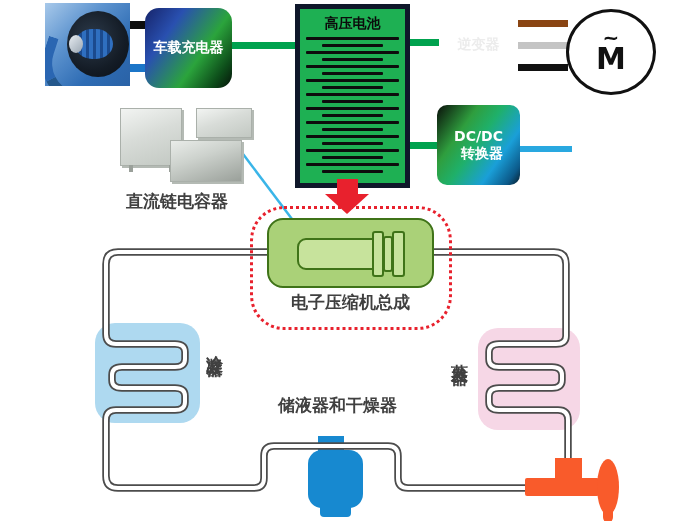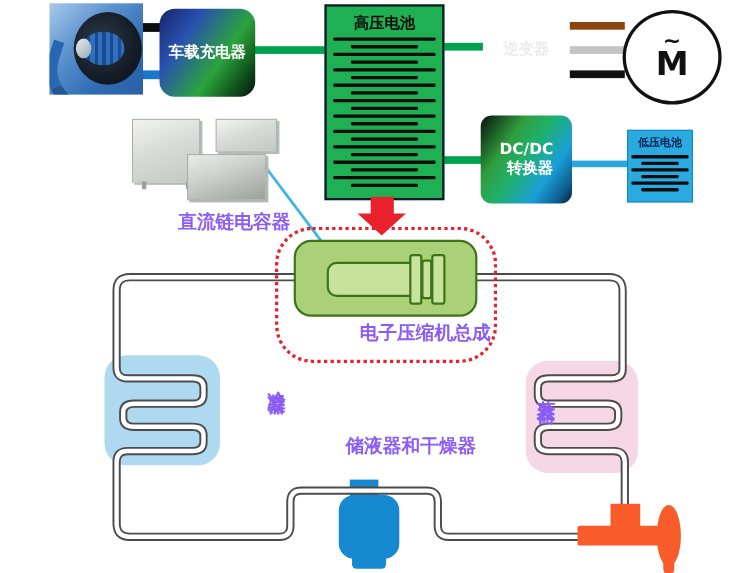--- a/index.html
+++ b/index.html
@@ -24,21 +24,21 @@
   .gradbox{border-radius:14px;color:#fff;font-weight:bold;display:flex;align-items:center;
          justify-content:center;text-align:right;z-index:4;}
   .charger{left:145px;top:8px;width:87px;height:80px;font-size:14px;
          background:linear-gradient(125deg,#16246a 0%,#2950b0 28%,#2ba43c 62%,#0d4d1a 85%,#06130a 100%);}
   .inverter{left:437px;top:5px;width:83px;height:80px;font-size:14px;color:#ececec;
          background:linear-gradient(125deg,#10380f 0%,#2f9e3e 24%,#a85a14 42%,#c97competent0,#c9701e 52%,#cfcfcf 64%,#9a9a9a 72%,#7a4a12 84%,#3a3a3a 100%);}
   .dcdc{left:437px;top:105px;width:83px;height:80px;font-size:14px;line-height:1.25;
          background:linear-gradient(125deg,#0a0f0a 0%,#2f9e3e 30%,#1fb06a 48%,#1a9fd8 72%,#0c5a8a 90%,#081d2a 100%);border-radius:10px;}
 
   .hvbatt{left:295px;top:4px;width:105px;height:174px;background:#1eb053;
-         border:2px solid #0f172a;z-index:4;}
+         border:5px solid #0f172a;z-index:4;}
   .hvbatt .blabel{margin-top:6px;text-align:center;font-size:14px;font-weight:bold;color:#0b0b0b;}
   .cells{margin-top:4px;}
   .cell-line{height:3px;background:#0d0d0d;margin:0 auto 4px auto;border-radius:1px;}
   .cell-line.long{width:88%;}
   .cell-line.short{width:58%;}
 
   .lvbatt{left:570px;top:118px;width:58px;height:64px;background:#29abe2;
          border:1px solid #1a85bd;z-index:4;}
   .lvbatt .blabel{margin-top:4px;text-align:center;font-size:10px;font-weight:bold;color:#0a2050;}
   .lvbatt .cell-line{margin-bottom:3px;}
@@ -64,21 +64,21 @@
   .caps{left:112px;top:96px;width:150px;height:86px;z-index:4;}
   .cap{position:absolute;border:1px solid #aab0aa;
        background:linear-gradient(160deg,#f2f4f2 0%,#d8dcd8 45%,#c2c8c2 100%);
        box-shadow:2px 2px 0 #b4bab4;}
   .cap1{left:8px;top:12px;width:60px;height:56px;}
   .cap2{left:84px;top:12px;width:54px;height:28px;}
   .cap3{left:58px;top:44px;width:70px;height:40px;background:linear-gradient(160deg,#e9ece9 0%,#cdd2cd 40%,#9aa09a 100%);}
   .cap .leg{position:absolute;bottom:-7px;width:4px;height:7px;background:#9aa09a;}
   .cap .leg.l1{left:8px;} .cap .leg.l2{right:8px;}
 
-  .biglabel{font-size:17px;font-weight:bold;color:#8b5cf6;z-index:5;white-space:nowrap;margin-left:36px;}
+  .biglabel{font-size:17px;font-weight:bold;color:#404040;z-index:5;white-space:nowrap;}
   .cap-label{left:126px;top:190px;}
   .comp-label{left:291px;top:291px;}
   .recv-label{left:278px;top:394px;}
   .valve-label{left:530px;top:499px;}
   .v-label{writing-mode:vertical-rl;letter-spacing:3px;}
   .cond-label{left:204px;top:341px;}
   .evap-label{left:449px;top:350px;}
 
   
   .coolbg{border-radius:20px;z-index:1;}
@@ -196,31 +196,20 @@
     <div class="mm">M</div>
   </div>
 
   <div class="abs gradbox dcdc">
     <span>
       <span>DC/DC</span><br>
       <span>转换器</span>
     </span>
   </div>
 
-  <div class="abs lvbatt">
-    <div class="blabel">低压电池</div>
-    <div class="cells">
-        <div class="cell-line long"></div>
-        <div class="cell-line short"></div>
-        <div class="cell-line long"></div>
-        <div class="cell-line short"></div>
-        <div class="cell-line long"></div>
-        <div class="cell-line short"></div>
-      </div>
-  </div>
 
   <div class="abs caps">
     <div class="cap cap1">
       <div class="leg l1"></div>
         <div class="leg l2"></div>
     </div>
     <div class="cap cap2"></div>
     <div class="cap cap3"></div>
   </div>
   <div class="abs biglabel cap-label">直流链电容器</div>

